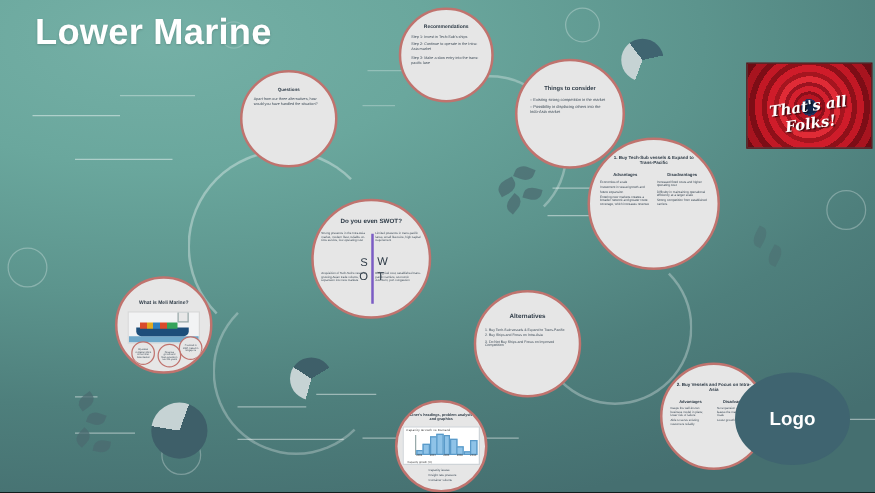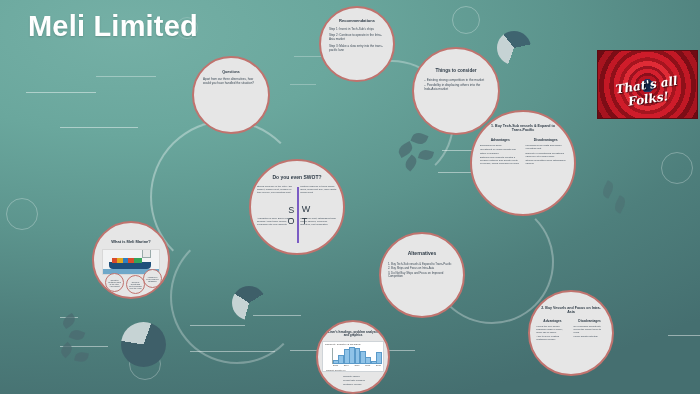--- a/index.html
+++ b/index.html
@@ -150,21 +150,21 @@
   <div class="deco leaf" style="left:60px;top:345px;width:13px;height:10px;transform:rotate(-45deg);"></div>
   <div class="deco leaf" style="left:75px;top:352px;width:13px;height:10px;transform:rotate(12deg);"></div>
   <div class="deco leaf" style="left:600px;top:185px;width:16px;height:9px;transform:rotate(-62deg);opacity:.5;"></div>
   <div class="deco leaf" style="left:612px;top:200px;width:16px;height:9px;transform:rotate(-62deg);opacity:.5;"></div>
 
   <div class="conn" style="left:150px;top:120px;width:150px;height:150px;border-color:rgba(255,255,255,.35) transparent transparent rgba(255,255,255,.35);"></div>
   <div class="conn" style="left:330px;top:60px;width:120px;height:120px;border-color:rgba(255,255,255,.30) rgba(255,255,255,.30) transparent transparent;"></div>
   <div class="conn" style="left:430px;top:200px;width:120px;height:120px;border-color:transparent rgba(255,255,255,.30) rgba(255,255,255,.30) transparent;"></div>
   <div class="conn" style="left:170px;top:230px;width:130px;height:130px;border-color:transparent transparent rgba(255,255,255,.28) rgba(255,255,255,.28);"></div>
 
-  <div id="maintitle">Meli Limited</div>
+  <div id="maintitle">Lower Marine</div>
 
   <div class="bubble" style="left:192px;top:56px;width:78px;height:78px;padding:12px 9px 0 9px;">
     <div class="b-title" style="font-size:3.6px;">Questions</div>
     <div class="b-body" style="font-size:3px;margin-top:4px;">Apart from our three alternatives, how would you have handled the situation?</div>
   </div>
 
   <div class="bubble" style="left:319px;top:6px;width:76px;height:76px;padding:11px 8px 0 8px;">
     <div class="b-title" style="font-size:4px;">Recommendations</div>
     <ul class="b-body plain" style="font-size:3px;margin-top:4px;">
       <li style="margin-bottom:3px;">Step 1: Invest in Tech-Sub's ships</li>
@@ -306,14 +306,17 @@
       <li>Capacity issues</li>
       <li>Freight rate pressure</li>
       <li>Container volume</li>
     </ul>
   </div>
 
   <div id="looney">
     <div class="slogan">That's all Folks!</div>
   </div>
 
+  <div id="logocircle">
+    <span>Logo</span>
+  </div>
 
 </div>
 
 </body></html>

